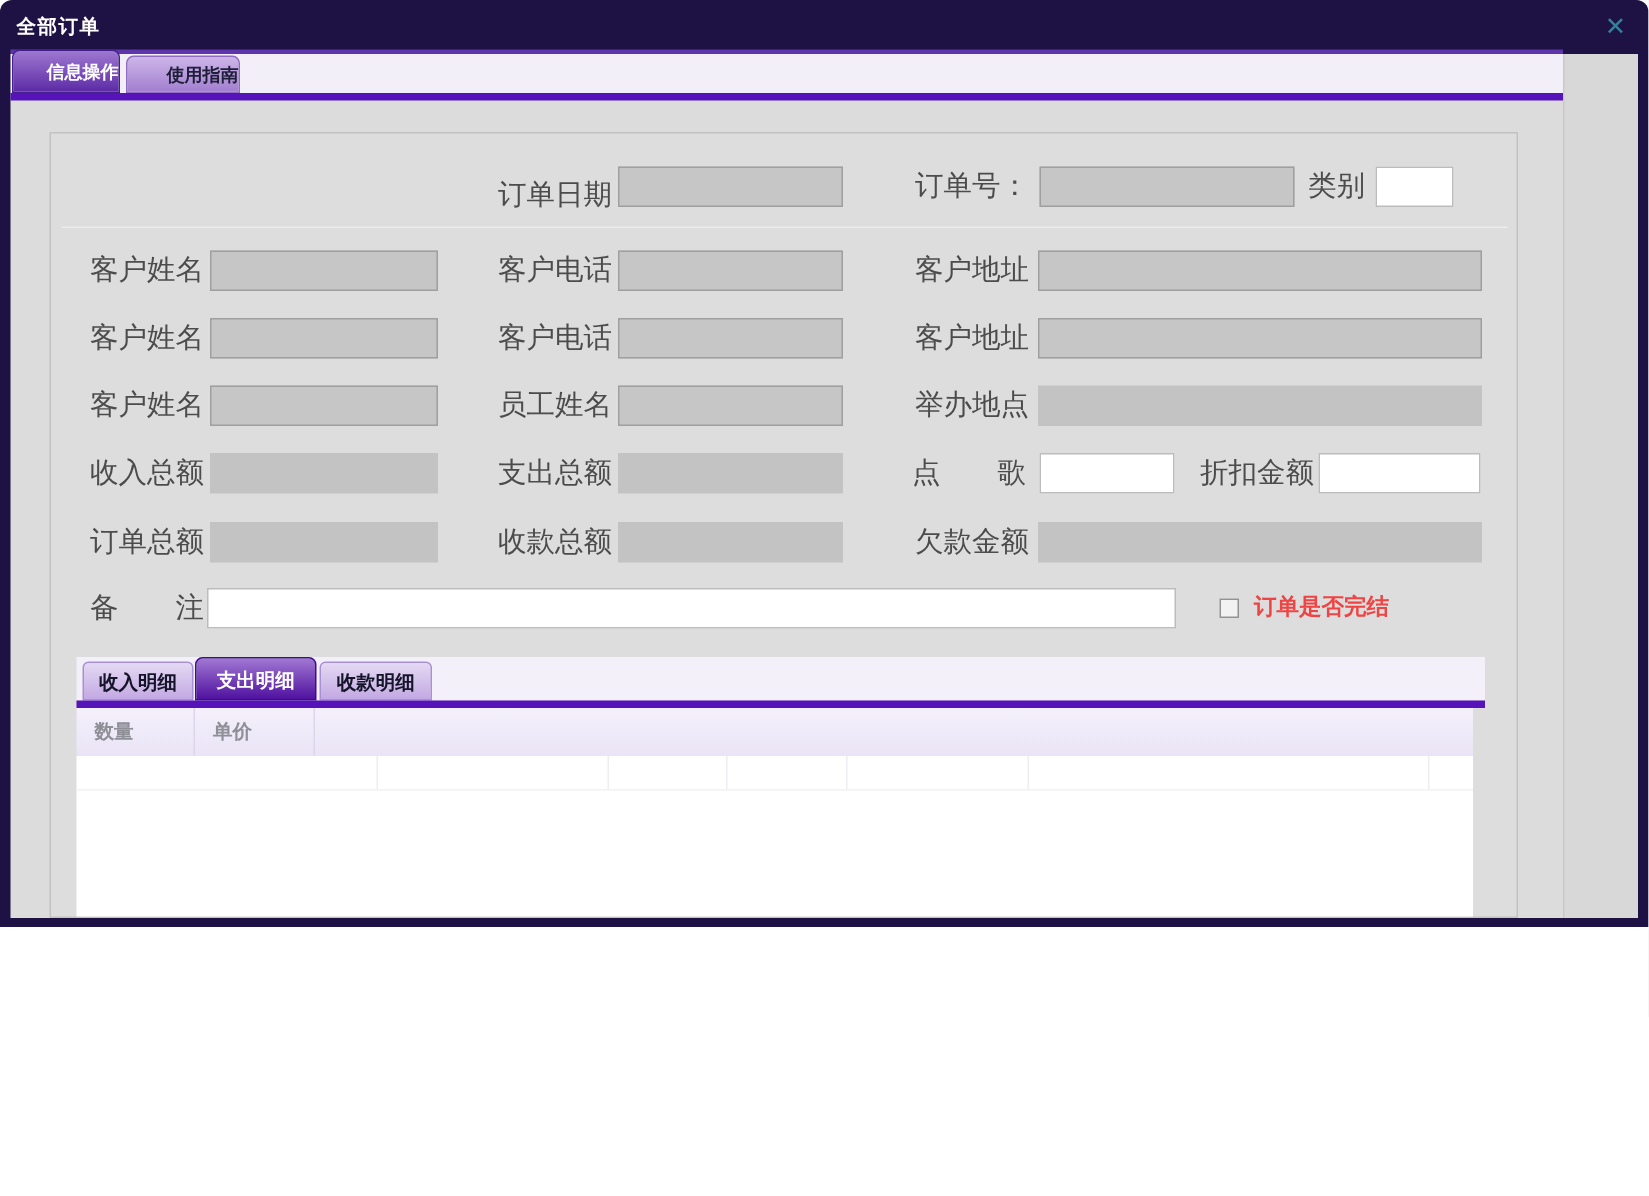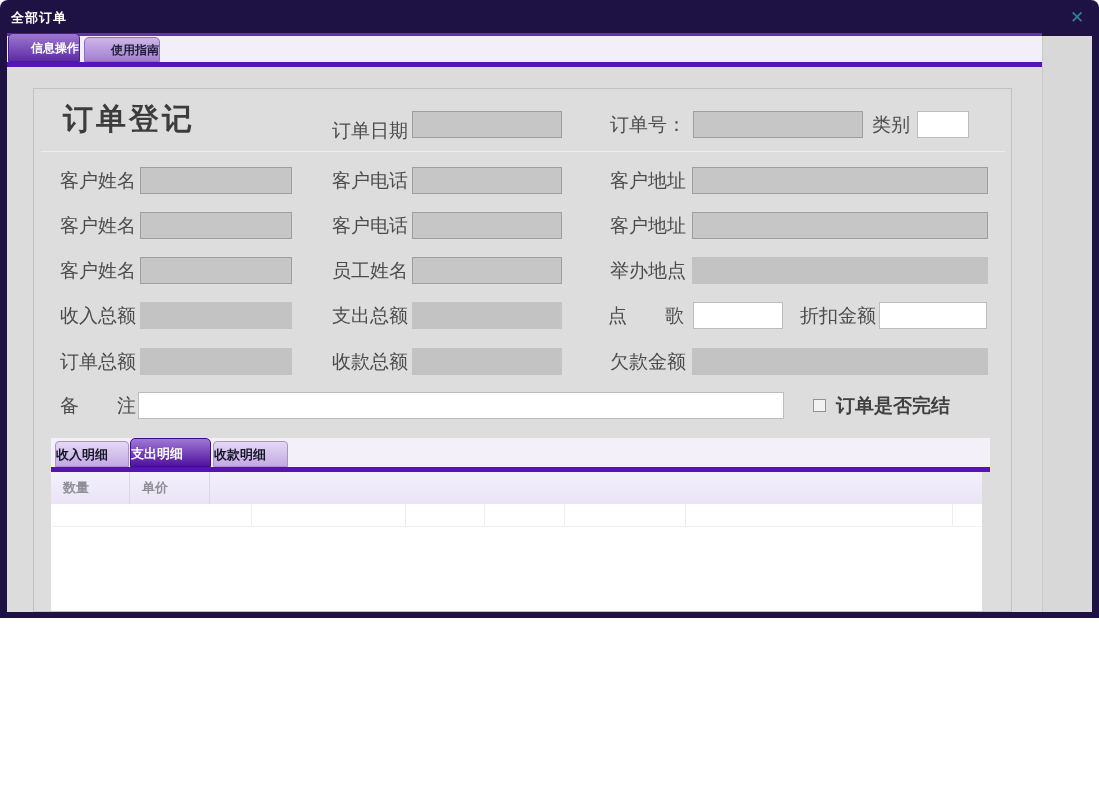--- a/index.html
+++ b/index.html
@@ -33,25 +33,25 @@
 
   .flabel{height:27px;line-height:27px;font-family:"Liberation Serif","DejaVu Serif",serif;
       font-size:19px;color:#4c4c4c;white-space:pre;}
   .fin{height:27px;font-size:15px;padding:0 4px;outline:none;}
   .gin{background:#c6c6c6;border:1px solid #9f9f9f;}
   .gflat{background:#c3c3c3;border:none;}
   .win-in{background:#ffffff;border:1px solid #bcbcbc;}
 
   .cbx{left:813px;top:399px;width:13px;height:13px;background:#f2f2f2;border:1px solid #939393;cursor:pointer;}
   .red-label{left:836px;top:392px;height:27px;line-height:27px;
-      font-family:"Liberation Serif","DejaVu Serif",serif;font-size:19px;font-weight:bold;color:#404040;}
+      font-family:"Liberation Serif","DejaVu Serif",serif;font-size:15px;font-weight:bold;color:#ef4444;}
 
   
   .dstrip{left:51px;top:438px;width:939px;height:29px;background:#f4f0fa;}
-  .dtab{border-radius:4px 4px 0 0;text-align:left;font-size:13px;font-weight:bold;cursor:pointer;}
+  .dtab{border-radius:4px 4px 0 0;text-align:center;font-size:13px;font-weight:bold;cursor:pointer;}
   .dtab.inactive{height:26px;line-height:26px;top:441px;color:#15152a;
       background:linear-gradient(#e4d9f3,#c3a9e3);border:1px solid #a98fd3;}
   .dtab.active{left:130px;top:438px;width:81px;height:29px;line-height:29px;color:#ffffff;border-radius:5px 5px 0 0;
       background:linear-gradient(#a078d3,#4f129f);border:1px solid #3f0d8a;}
   .dbar{left:51px;top:467px;width:939px;height:5px;background:#5513b9;}
 
   
   .grid-header{left:51px;top:472px;width:931px;height:32px;display:flex;
       background:linear-gradient(#f4f0fb,#eae4f6);}
   .gh-cell{height:32px;line-height:32px;padding-left:12px;font-size:13px;font-weight:bold;color:#8f8f98;
@@ -71,21 +71,20 @@
 
   <div class="abs accent-line"></div>
   <div class="abs tabstrip"></div>
   <div class="abs content-bg"></div>
   <div class="abs right-gutter"></div>
   <div class="abs main-tab active">信息操作</div>
   <div class="abs main-tab inactive">使用指南</div>
   <div class="abs purple-line"></div>
 
   <div class="abs panel"></div>
-  <div class="abs form-title">订单登记</div>
   <div class="abs title-sep"></div>
 
   <div class="abs flabel" style="left:332px;top:117px">订单日期</div>
   <input class="abs fin gin" style="left: 412px; top: 111px; width: 150px;" disabled="" value="">
   <div class="abs flabel" style="left:610px;top:111px">订单号：</div>
   <input class="abs fin gin" style="left: 693px; top: 111px; width: 170px;" disabled="" value="">
   <div class="abs flabel" style="left:872px;top:111px">类别</div>
   <input class="abs fin win-in" style="left: 917px; top: 111px; width: 52px;" value="">
 
   <div class="abs flabel" style="left:60px;top:167px">客户姓名</div>

